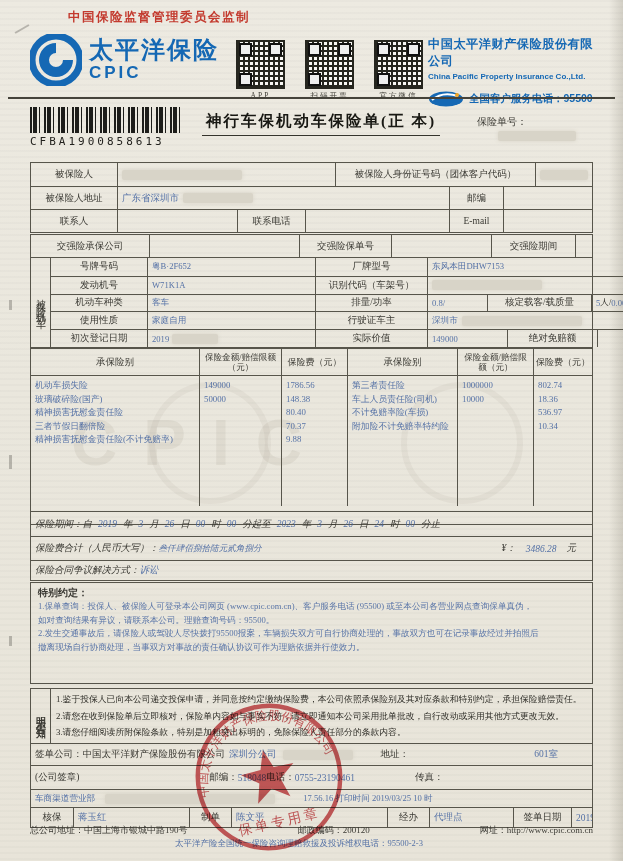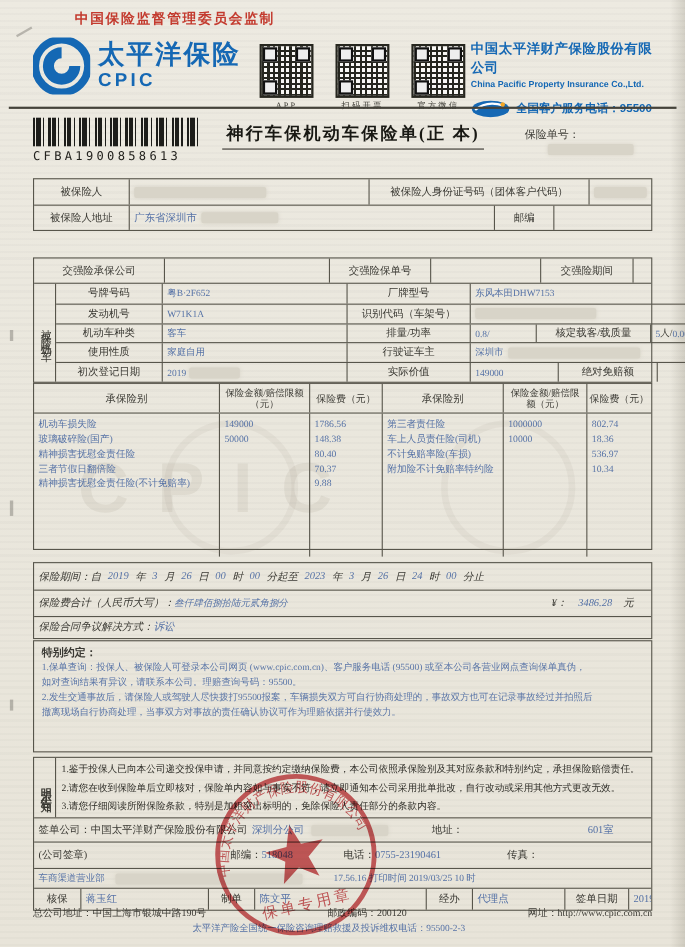--- a/index.html
+++ b/index.html
@@ -141,20 +141,28 @@
     </div>
     <div class="r h23">
       <div class="c nb lblc" style="width:86px">被保险人地址</div>
       <div class="c" style="width:332px">
           <span class="b">广东省深圳市</span>
           <span class="redact" style="width:70px;margin-left:4px"></span>
         </div>
       <div class="c lblc" style="width:54px">邮编</div>
       <div class="c" style="flex:1"></div>
     </div>
+    <div class="r h23">
+      <div class="c nb lblc" style="width:86px">联系人</div>
+      <div class="c" style="width:120px"></div>
+      <div class="c lblc" style="width:68px">联系电话</div>
+      <div class="c" style="width:144px"></div>
+      <div class="c lblc" style="width:54px">E-mail</div>
+      <div class="c" style="flex:1"></div>
+    </div>
   </div>
 
   <div class="box" style="top:234px;">
     <div class="r first h22">
       <div class="c nb lblc" style="width:118px">交强险承保公司</div>
       <div class="c" style="width:150px"></div>
       <div class="c lblc" style="width:92px">交强险保单号</div>
       <div class="c" style="width:100px"></div>
       <div class="c lblc" style="width:84px">交强险期间</div>
       <div class="c" style="flex:1"></div>
@@ -219,21 +227,21 @@
           <div class="c" style="width:80px">
               <span class="b smalltxt">149000</span>
             </div>
           <div class="c lblc" style="width:90px">绝对免赔额</div>
           <div class="c" style="flex:1;justify-content:flex-end"></div>
         </div>
       </div>
     </div>
   </div>
 
-  <div class="box" style="top:348px;height:152px">
+  <div class="box" style="top:348px;height:177px">
     <div class="r first h26">
       <div class="c nb lblc" style="width:168px;font-size:9.5px">承保险别</div>
       <div class="c lblc" style="width:82px;font-size:8.6px;white-space:normal;line-height:10px">保险金额/赔偿限额（元）</div>
       <div class="c lblc" style="width:66px;font-size:9px">保险费（元）</div>
       <div class="c lblc" style="width:110px;font-size:9.5px">承保险别</div>
       <div class="c lblc" style="width:76px;font-size:8.6px;white-space:normal;line-height:10px">保险金额/赔偿限额（元）</div>
       <div class="c lblc" style="flex:1;font-size:9px">保险费（元）</div>
     </div>
     <div class="r" style="height:131px;position:relative">
       <div class="wm">CPIC</div>
@@ -340,31 +348,31 @@
         <div class="notice-item">1.鉴于投保人已向本公司递交投保申请，并同意按约定缴纳保险费，本公司依照承保险别及其对应条款和特别约定，承担保险赔偿责任。</div>
         <div class="notice-item">2.请您在收到保险单后立即核对，保险单内容如与事实不符，请立即通知本公司采用批单批改，自行改动或采用其他方式更改无效。</div>
         <div class="notice-item">3.请您仔细阅读所附保险条款，特别是加粗突出标明的，免除保险人责任部分的条款内容。</div>
       </div>
     </div>
     <div class="r h22">
       <div class="c nb" style="flex:1">
         <span>签单公司：中国太平洋财产保险股份有限公司</span>
         <span class="b" style="margin-left:4px">深圳分公司</span>
         <span class="redact" style="width:70px;margin-left:6px"></span>
-        <span style="margin-left:40px">地址：</span>
+        <span style="margin-left:28px">地址：</span>
         <span class="sp"></span>
         <span class="b" style="margin-right:30px">601室</span>
       </div>
     </div>
     <div class="r h24">
       <div class="c nb" style="flex:1">
         <span>(公司签章)</span>
         <span style="margin-left:130px">邮编：</span>
           <span class="b">518048</span>
-        <span style="margin-left:46px">电话：</span>
+        <span style="">电话：</span>
           <span class="b">0755-23190461</span>
         <span style="margin-left:60px">传真：</span>
           <span class="b"></span>
       </div>
     </div>
     <div class="r h18">
       <div class="c nb" style="flex:1">
         <span class="b smalltxt">车商渠道营业部</span>
         <span class="redact" style="width:170px;margin-left:10px"></span>
         <span class="b smalltxt" style="margin-left:28px">17.56.16  打印时间 2019/03/25 10 时</span>

